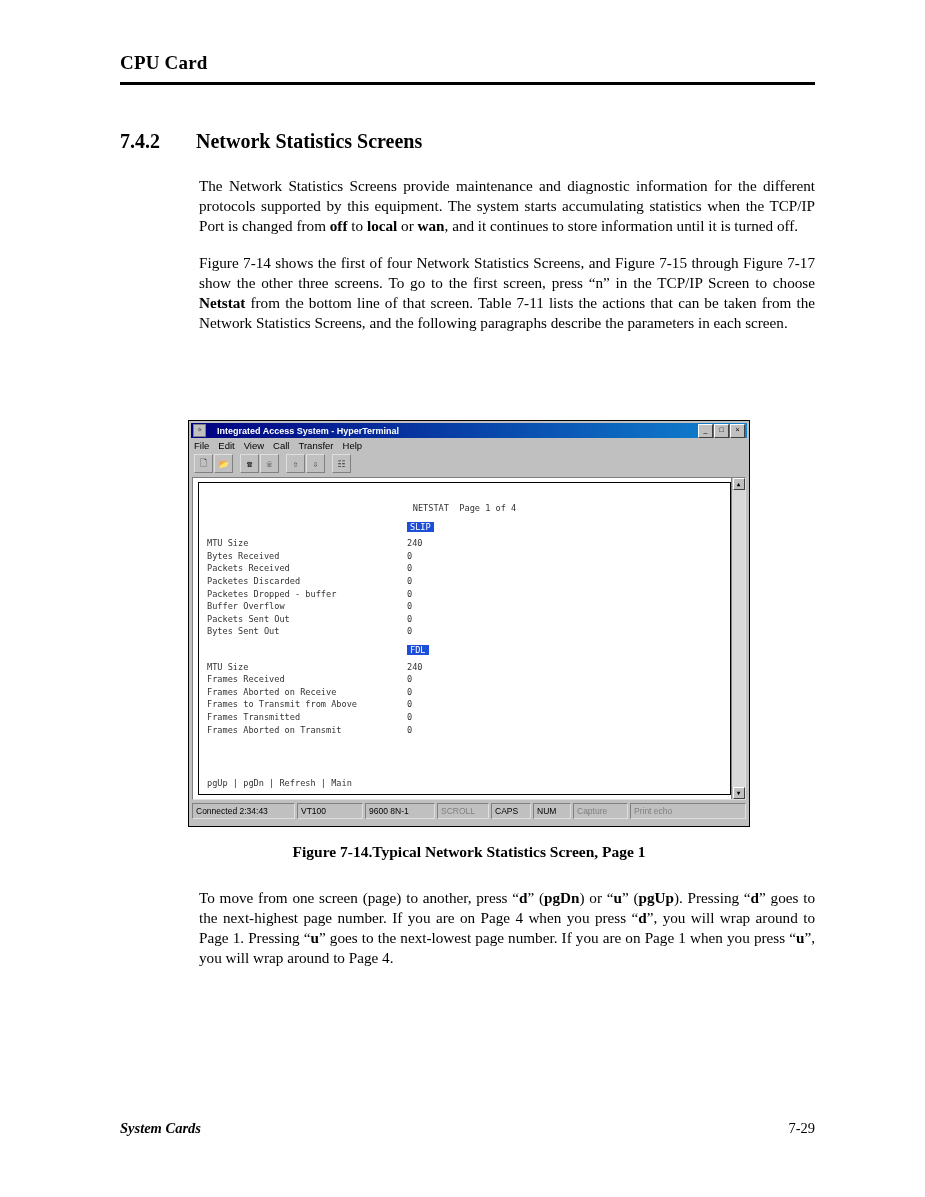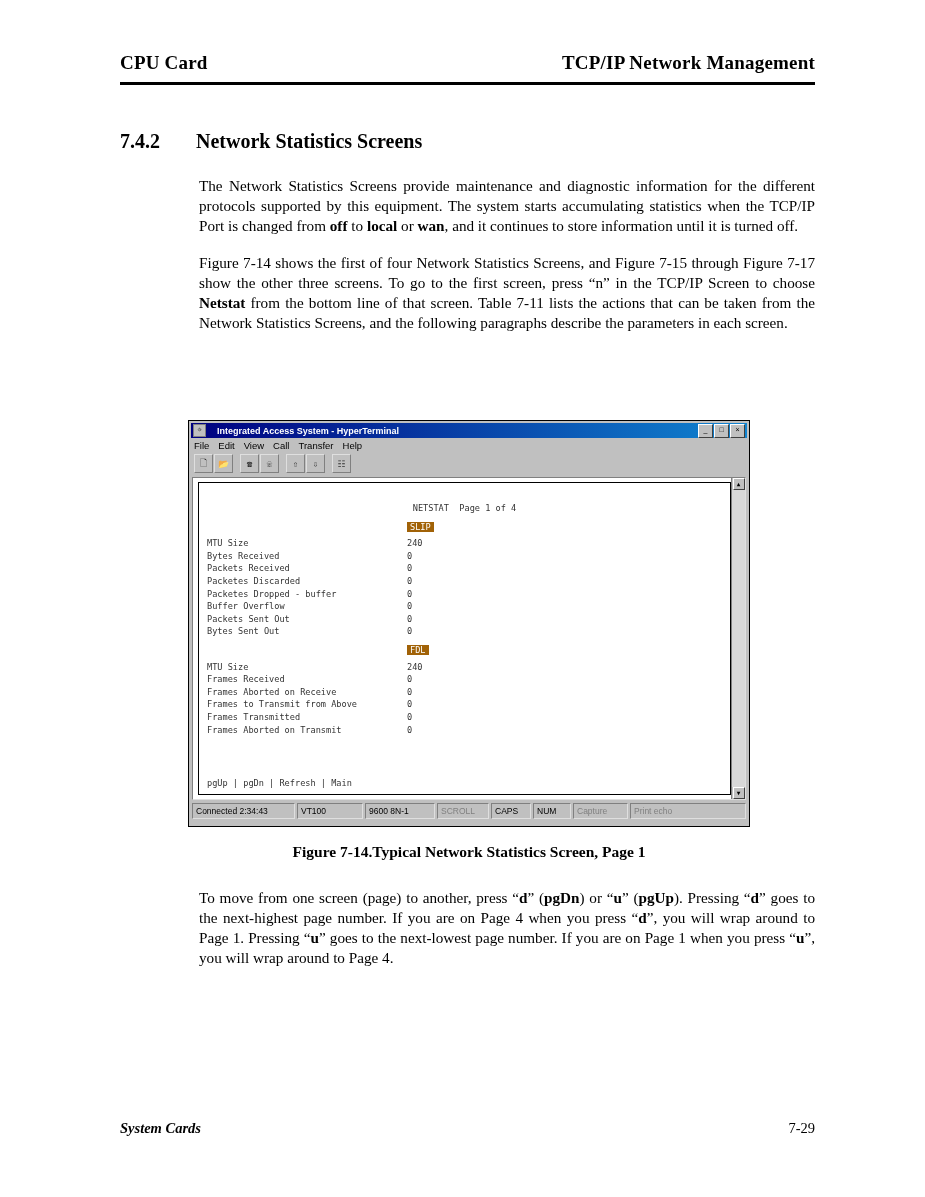--- a/index.html
+++ b/index.html
@@ -173,21 +173,21 @@
   }
   .term-inner { padding: 5px 8px 0 8px; position: relative; height: 100%; box-sizing: border-box;}
   .term-top {
     display: flex;
     justify-content: space-between;
     white-space: pre;
     padding: 0 2px;
   }
   .term-title { text-align: center; margin-top: 14px; white-space: pre; }
   .hilite {
-    background: #a16207;
+    background: #1d4ed8;
     color: #fff;
     padding: 0 3px;
   }
   .stat-block { margin-top: 4px; }
   .stat-row { display: flex; white-space: pre; }
   .stat-label { width: 200px; }
   .stat-val { }
   .grp-head { margin: 6px 0 1px 200px; }
   .term-bottom {
     position: absolute;
@@ -281,21 +281,20 @@
     font-size: 14.5px;
   }
   .footer .f-left { font-style: italic; font-weight: bold; }
   .footer .f-right { }
 </style>
 </head>
 <body>
 
 <div class="page-header">
   <span class="hdr-left">CPU Card</span>
-  <span class="hdr-right">TCP/IP Network Management</span>
 </div>
 <div class="header-rule"></div>
 
 <div class="section-heading">
   <span class="sec-num">7.4.2</span><span>Network Statistics Screens</span>
 </div>
 
 <div class="body-col">
   <p><span>The Network Statistics Screens provide maintenance and diagnostic information for the different protocols supported by this equipment. The system starts accumulating statistics when the TCP/IP Port is changed from </span><span class="b">off</span><span> to </span><span class="b">local</span><span> or </span><span class="b">wan</span><span>, and it continues to store information until it is turned off.</span></p>
 

